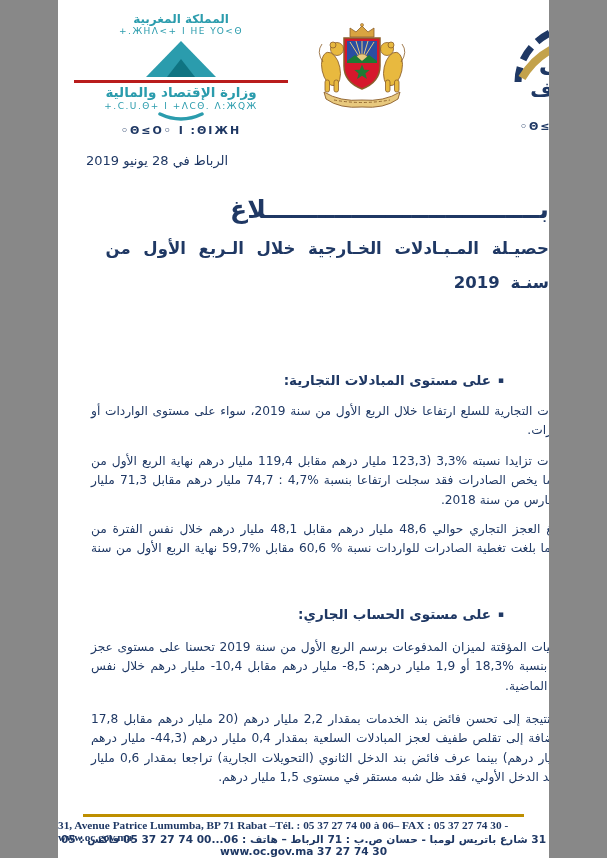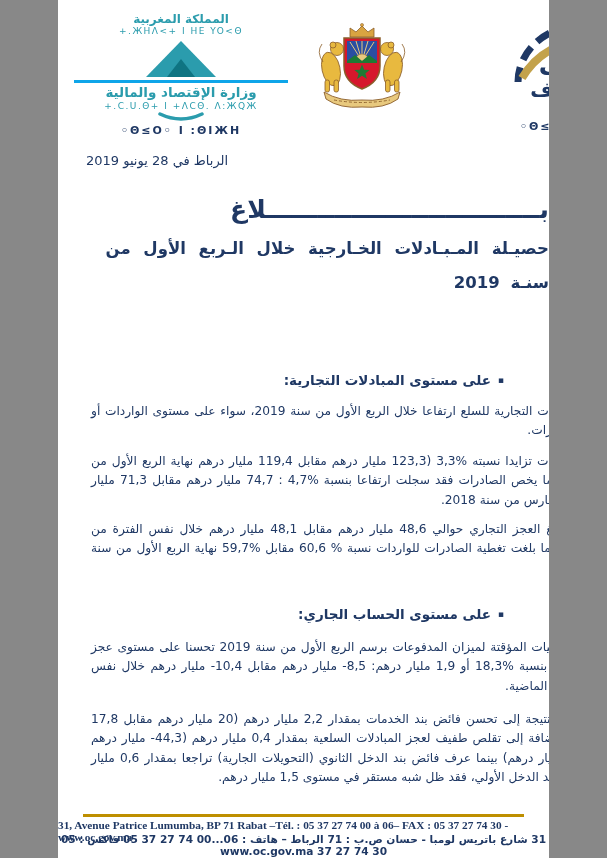--- a/index.html
+++ b/index.html
@@ -8,21 +8,21 @@
     background:#ffffff; overflow:hidden;
     font-family:"DejaVu Sans", sans-serif; color:#1F3864;
   }
   
   .logo-ministry{position:absolute; left:16px; top:13px; width:214px; text-align:center;}
   .logo-ministry .kingdom-ar{color:#2B9CAD; font-size:12px; font-weight:bold; line-height:1.1;}
   .logo-ministry .tif{color:#2B9CAD; font-size:9px; font-weight:normal; letter-spacing:1.5px; line-height:1.3;}
   .logo-ministry .tri{margin:1px auto 0; display:block;}
   .logo-ministry .min-name{
     color:#2B9CAD; font-size:13.5px; font-weight:bold;
-    border-top:3px solid #0ea5e9; padding-top:1px; margin-top:1px; line-height:1.25;
+    border-top:3px solid #b91c1c; padding-top:1px; margin-top:1px; line-height:1.25;
   }
   .logo-ministry .arc{display:block; margin:0 auto;}
   .navy-tif{color:#1F3864; font-size:11px; font-weight:bold; letter-spacing:2px; margin-top:2px;}
   .coat{position:absolute; left:252px; top:22px;}
   .logo-oc{position:absolute; left:446px; top:14px; width:152px; text-align:center;}
   .oc-emblem{position:relative; width:152px; height:108px;}
   .oc-emblem svg{position:absolute; left:0; top:0;}
   .oc-text{position:absolute; left:0; right:16px; top:40px; text-align:center; line-height:1.02;}
   .oc-text .l1{font-size:25px; font-weight:bold; color:#1F3864;}
   .oc-text .l2{font-size:20px; font-weight:bold; color:#1F3864;}

